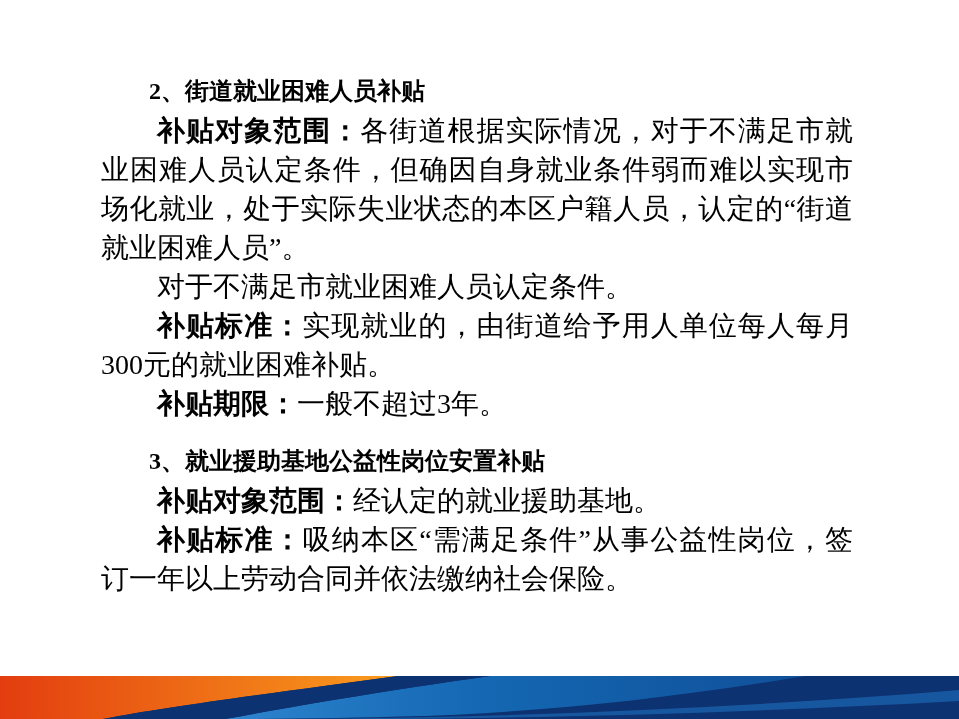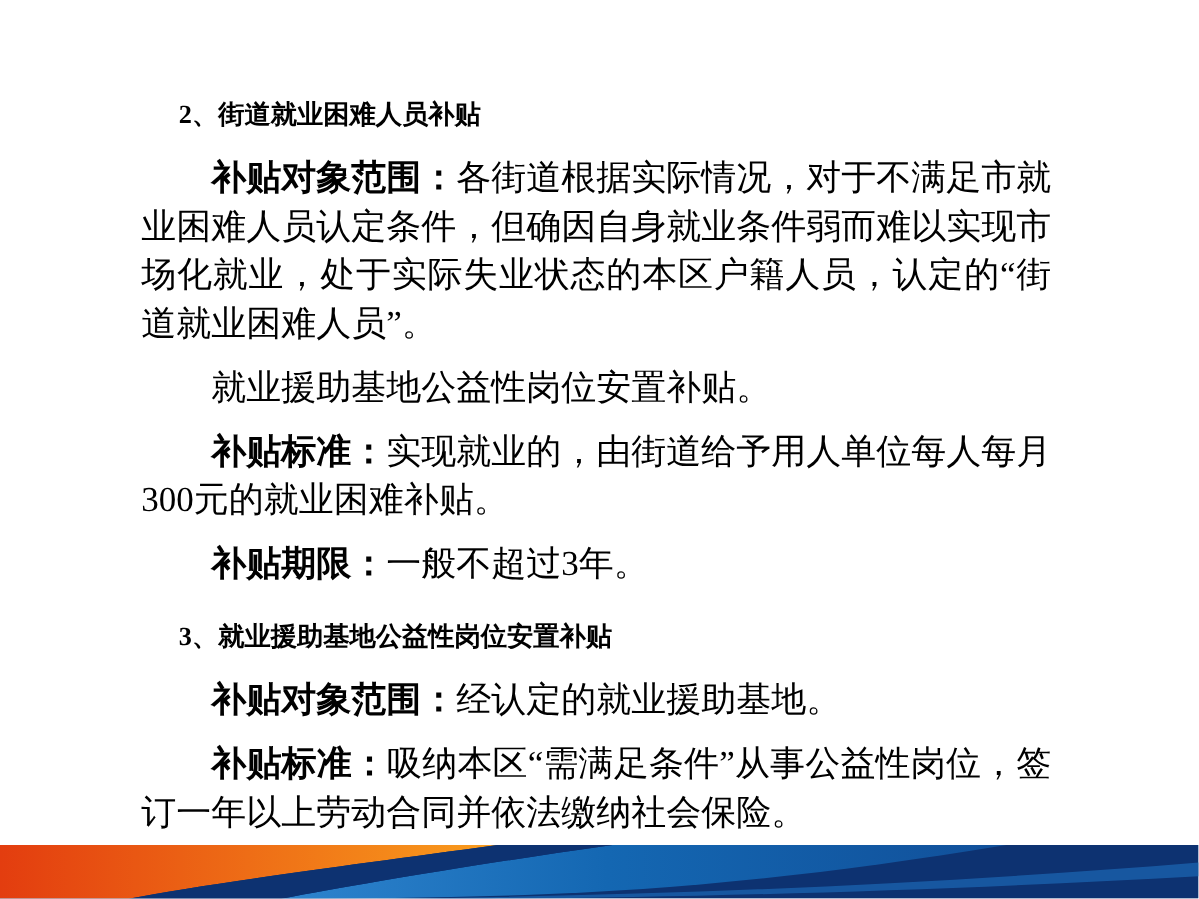--- a/index.html
+++ b/index.html
@@ -23,27 +23,27 @@
     color: #000000;
     font-size: 28px;
     line-height: 39px;
   }
   .content section + section {
     margin-top: 19px;
   }
   .content h2 {
     margin: 0;
     padding: 0;
-    font-size: 21px;
+    font-size: 24px;
     line-height: 39px;
     font-weight: bold;
     text-indent: 2em;
   }
   .content p {
-    margin: 12px;
+    margin: 0;
     padding: 0;
     text-indent: 2em;
     text-align: justify;
   }
   .content p b {
     font-weight: bold;
   }
   .footer {
     position: absolute;
     left: 0;
@@ -61,21 +61,21 @@
 </head>
 <body>
 
 <div class="slide">
 
   <div class="content">
 
     <section>
       <h2>2、街道就业困难人员补贴</h2>
       <p><b>补贴对象范围：</b><span>各街道根据实际情况，对于不满足市就业困难人员认定条件，但确因自身就业条件弱而难以实现市场化就业，处于实际失业状态的本区户籍人员，认定的“街道就业困难人员”。</span></p>
-      <p><b></b><span>就业援助基地公益性岗位安置补贴。</span></p>
+      <p><b></b><span>对于不满足市就业困难人员认定条件。</span></p>
       <p><b>补贴标准：</b><span>实现就业的，由街道给予用人单位每人每月300元的就业困难补贴。</span></p>
       <p><b>补贴期限：</b><span>一般不超过3年。</span></p>
     </section>
 
     <section>
       <h2>3、就业援助基地公益性岗位安置补贴</h2>
       <p><b>补贴对象范围：</b><span>经认定的就业援助基地。</span></p>
       <p><b>补贴标准：</b><span>吸纳本区“需满足条件”从事公益性岗位，签订一年以上劳动合同并依法缴纳社会保险。</span></p>
     </section>
 

